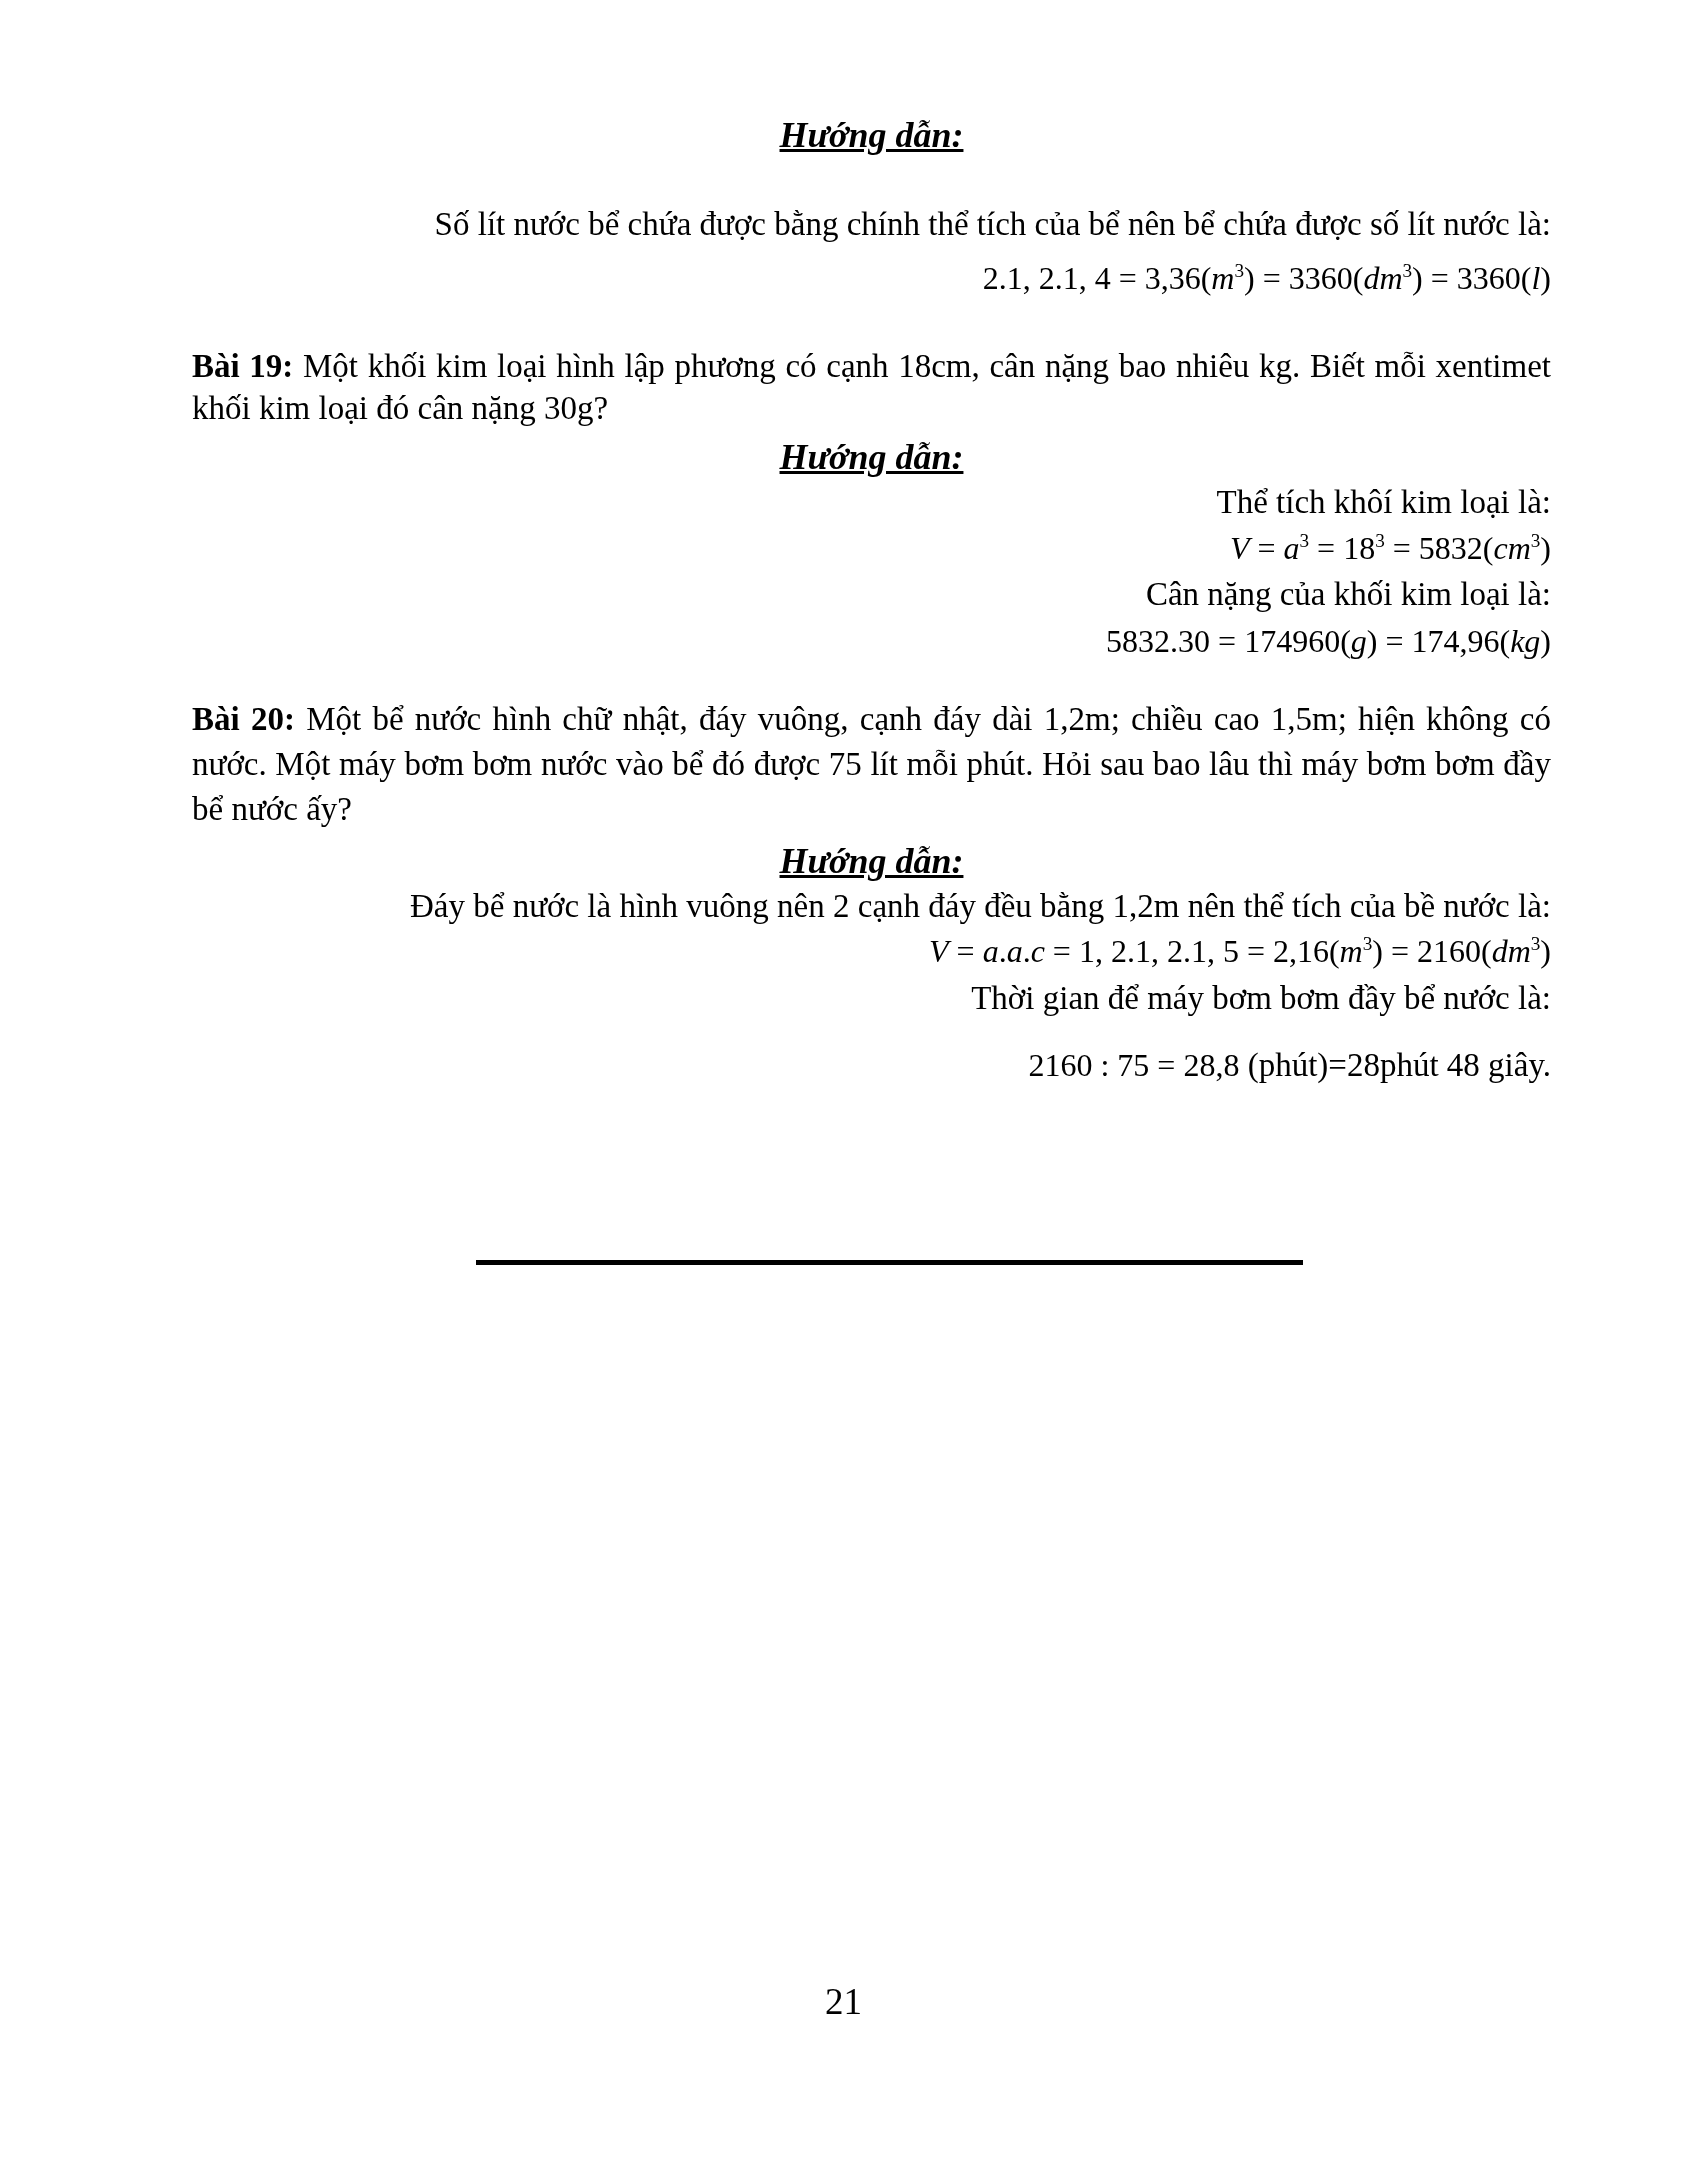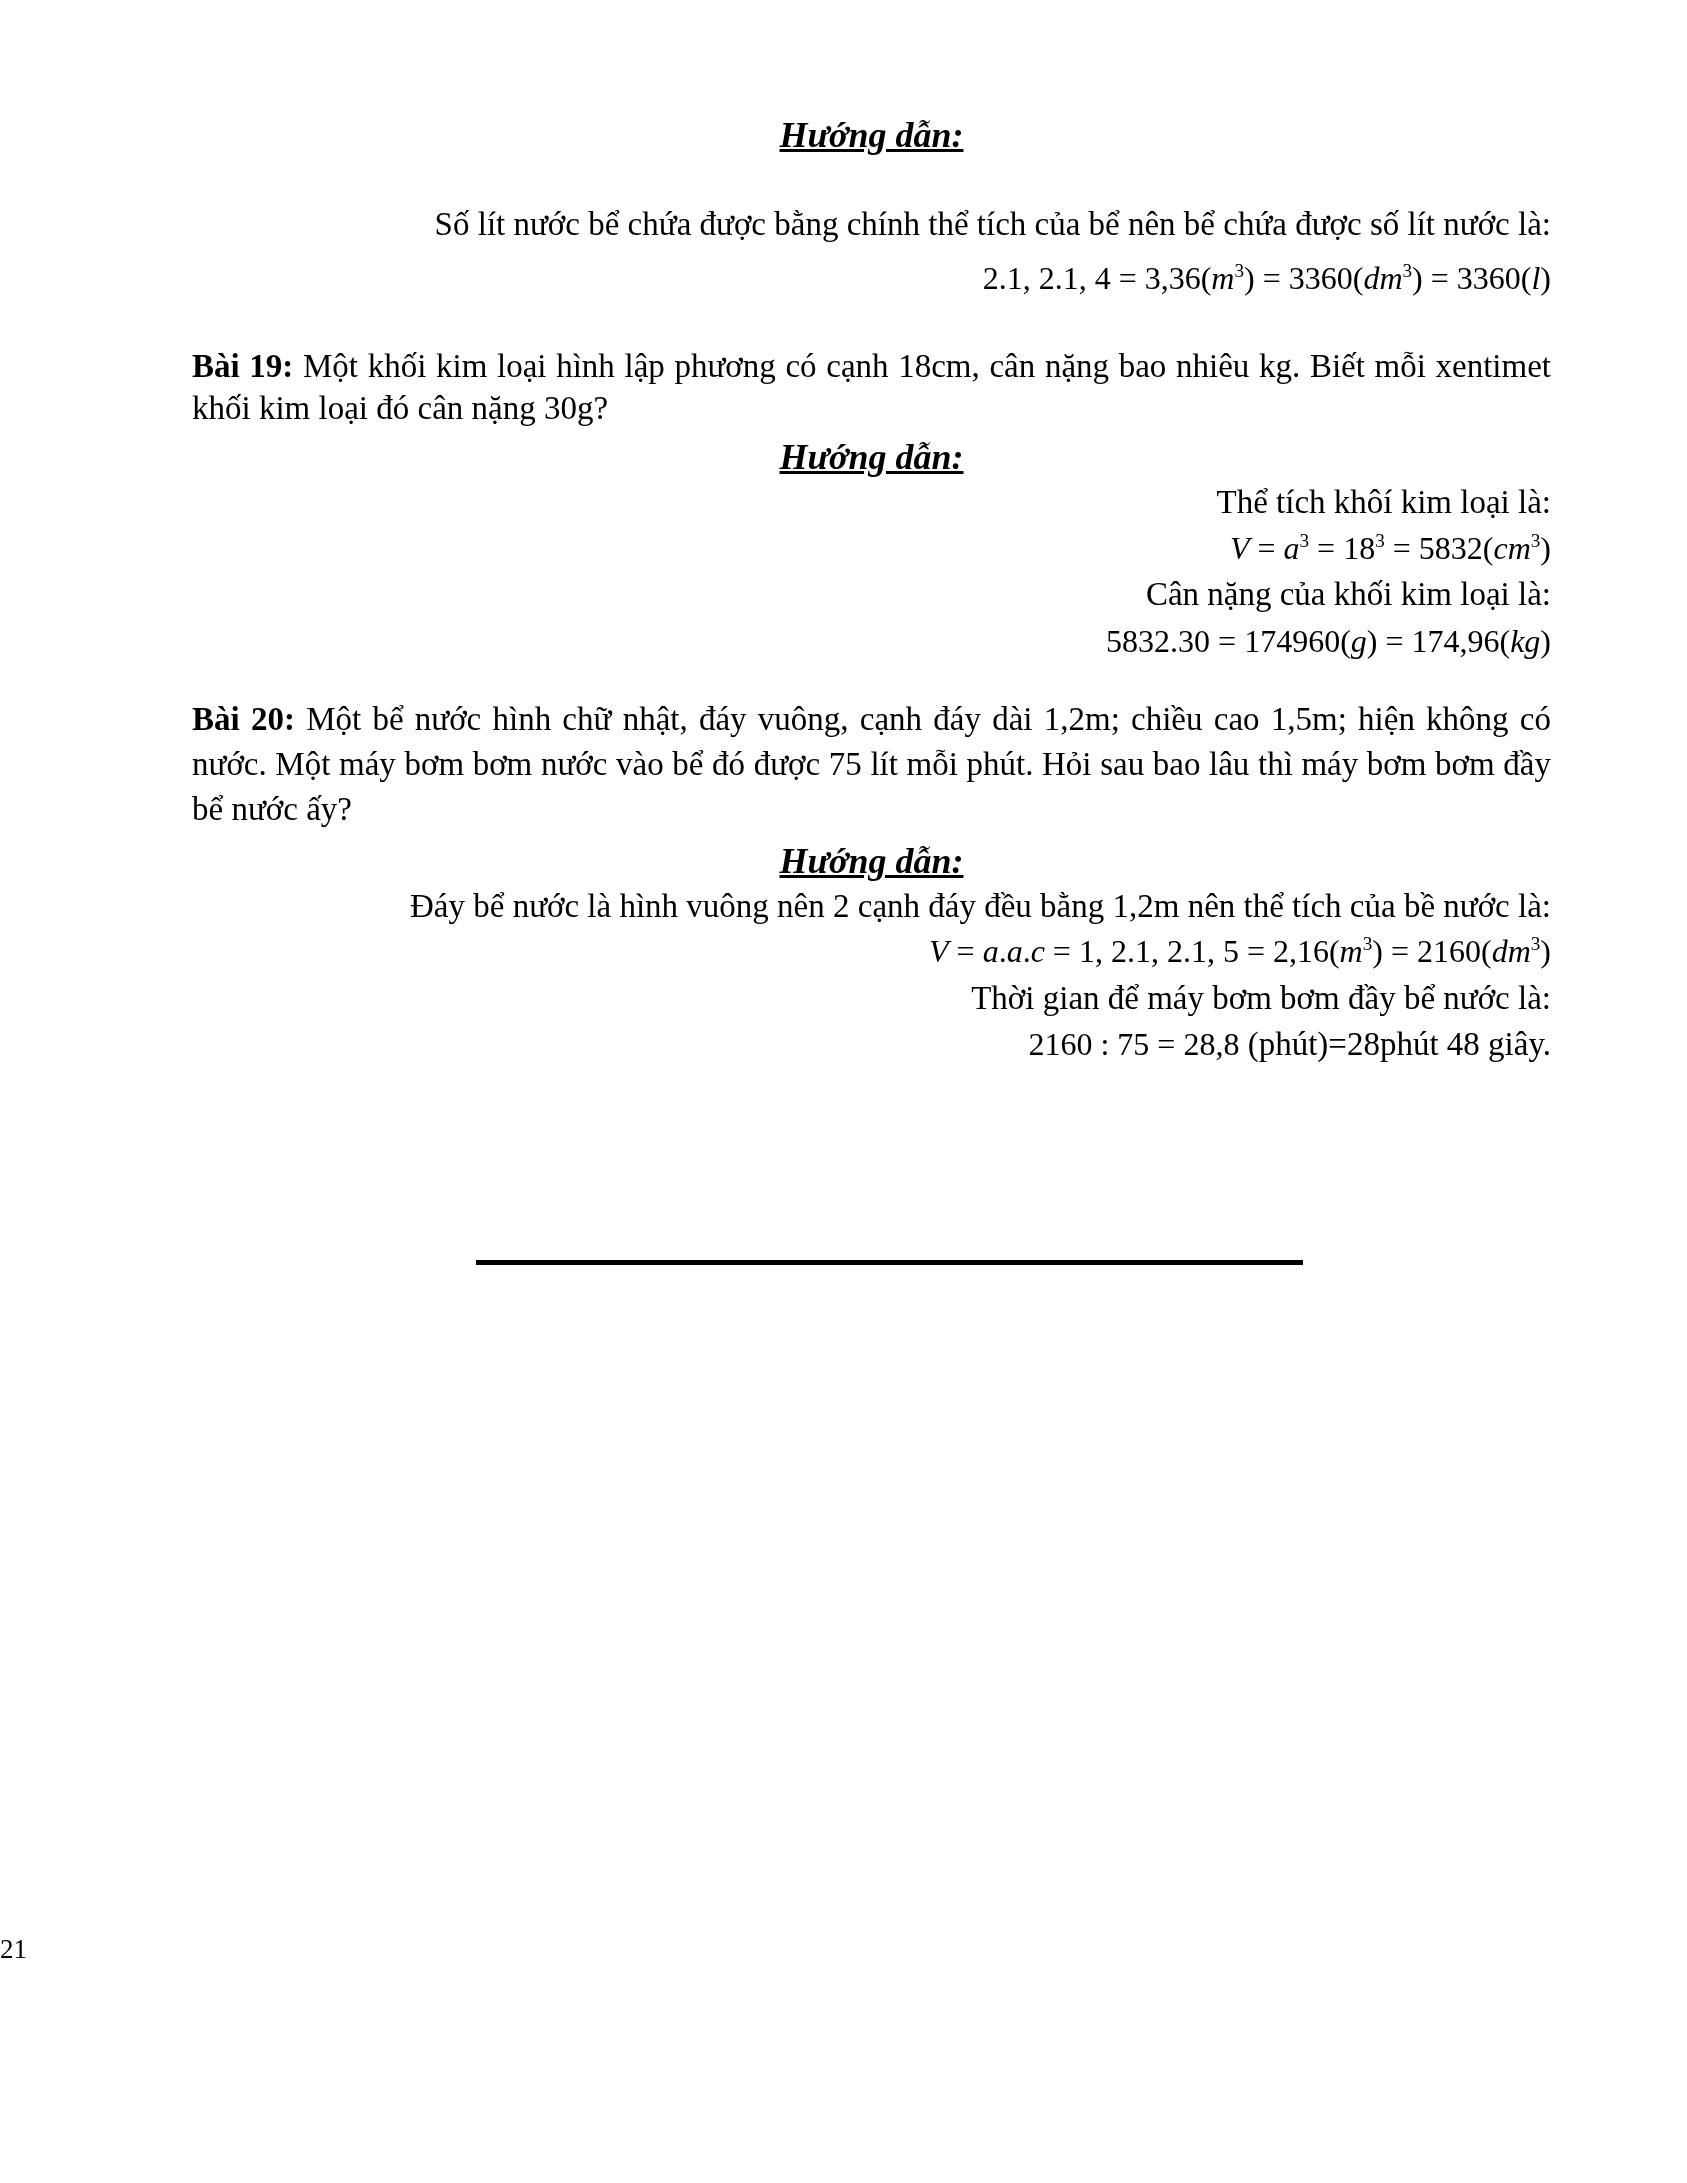--- a/index.html
+++ b/index.html
@@ -53,35 +53,36 @@
   .suffix-text { font-size: 33px; }
   .m-after-h1   { margin-top: 46px; }
   .m-formula-a  { margin-top: 10.6px; }
   .m-bai19      { margin-top: 44px; }
   .m-h2         { margin-top: 5.3px; }
   .m-step       { margin-top: 2.6px; }
   .m-step2      { margin-top: 4px; }
   .m-bai20      { margin-top: 33px; }
   .m-h3         { margin-top: 6.6px; }
   .m-dayb       { margin-top: 1.3px; }
-  .m-formula-f  { margin-top: 3px; font-family: Liberation Serif, serif; }
+  .m-formula-f  { margin-top: 24px; font-family: Liberation Serif, serif; }
   .divider {
     position: absolute;
     left: 476px;
     top: 1260px;
     width: 827px;
     height: 5.3px;
     background: #000000;
   }
   .page-num {
     position: absolute;
-    top: 1929px;
+    top: 1981px;
     left: 0;
     width: 100%;
-    font-size: 27px;
+    text-align: center;
+    font-size: 37px;
     line-height: 41px;
   }
 </style>
 </head>
 <body>
 
 <div class="page">
 
   <div class="h-dan">Hướng dẫn:</div>
 

